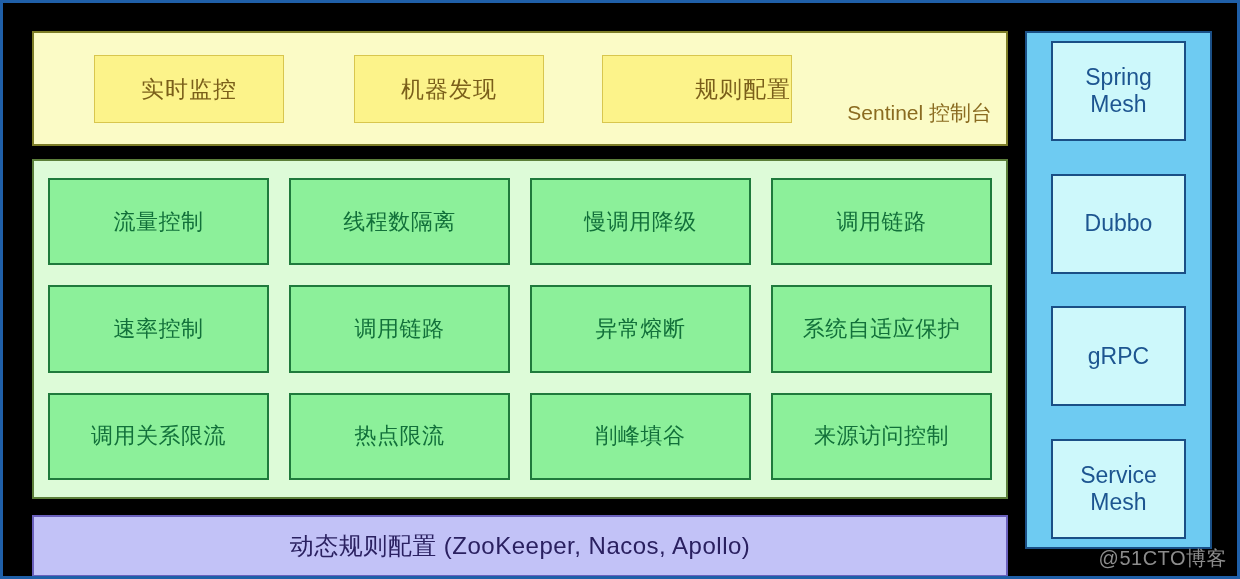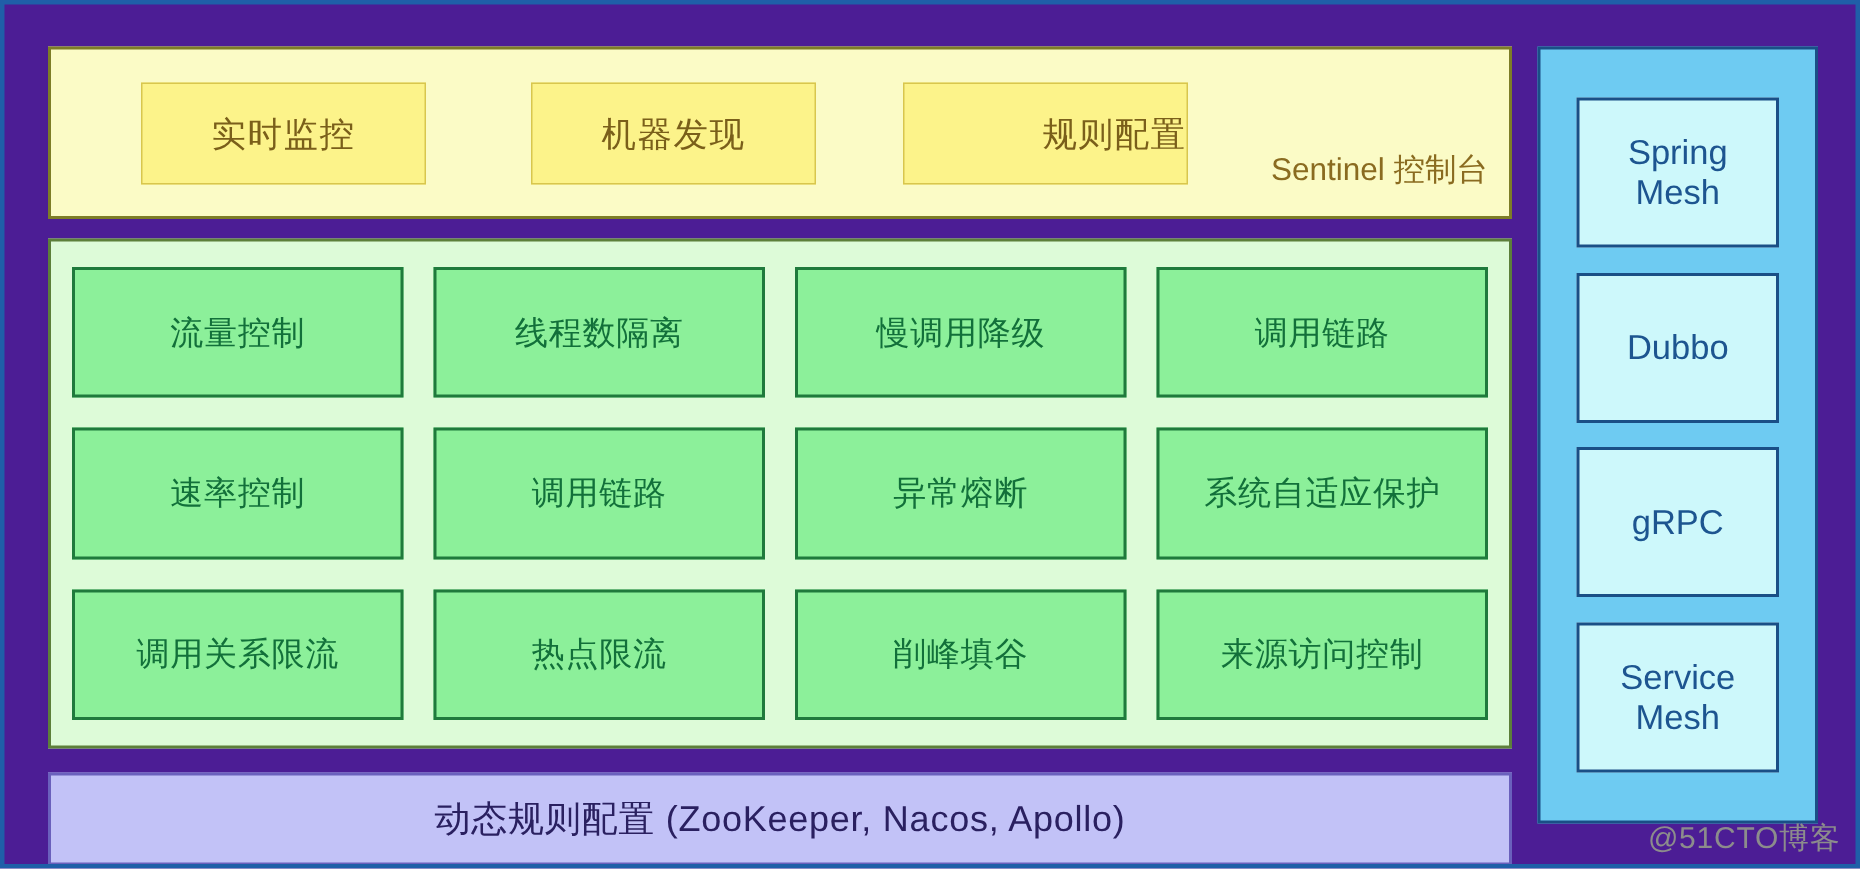--- a/index.html
+++ b/index.html
@@ -8,21 +8,21 @@
     padding: 0;
     background: #ffffff;
   }
   body {
     font-family: "Liberation Sans", "DejaVu Sans", sans-serif;
   }
   .canvas {
     position: relative;
     width: 1240px;
     height: 579px;
-    background: #4c1d95;
+    background: #000000;
     box-sizing: border-box;
     border: 3px solid #1f5fa8;
     overflow: hidden;
   }
 
   
   .left-col {
     position: absolute;
     left: 29px;
     top: 28px;
@@ -134,21 +134,21 @@
   
   .adapters-panel {
     position: absolute;
     left: 1022px;
     top: 28px;
     width: 187px;
     height: 518px;
     background: #6ecbf2;
     border: 2px solid #1a4f86;
     box-sizing: border-box;
-    padding: 32px 24px;
+    padding: 8px 24px;
     display: flex;
     flex-direction: column;
     justify-content: space-between;
   }
   .adapter-box {
     background: #cdf8fb;
     border: 2px solid #1a4f86;
     box-sizing: border-box;
     height: 100px;
     display: flex;

